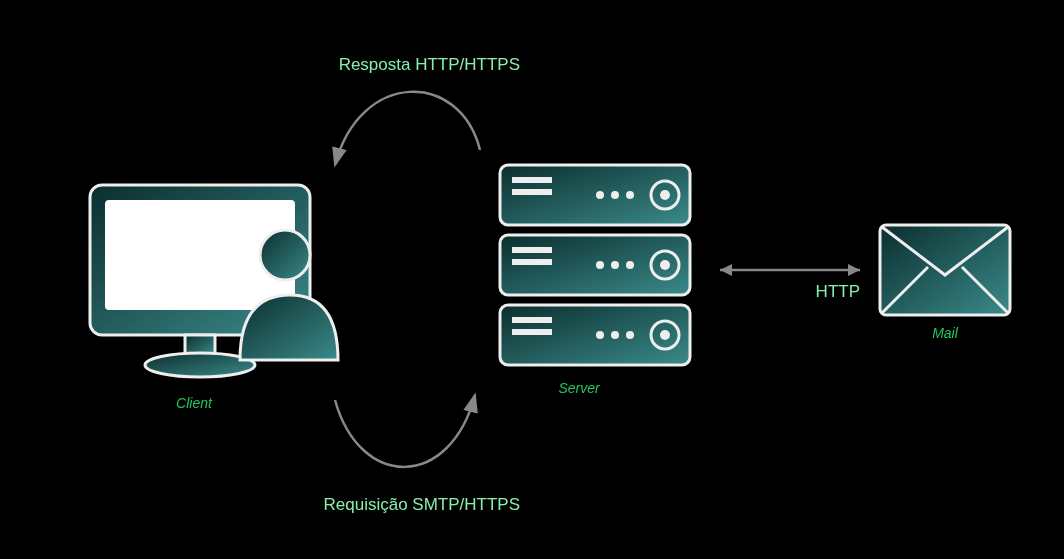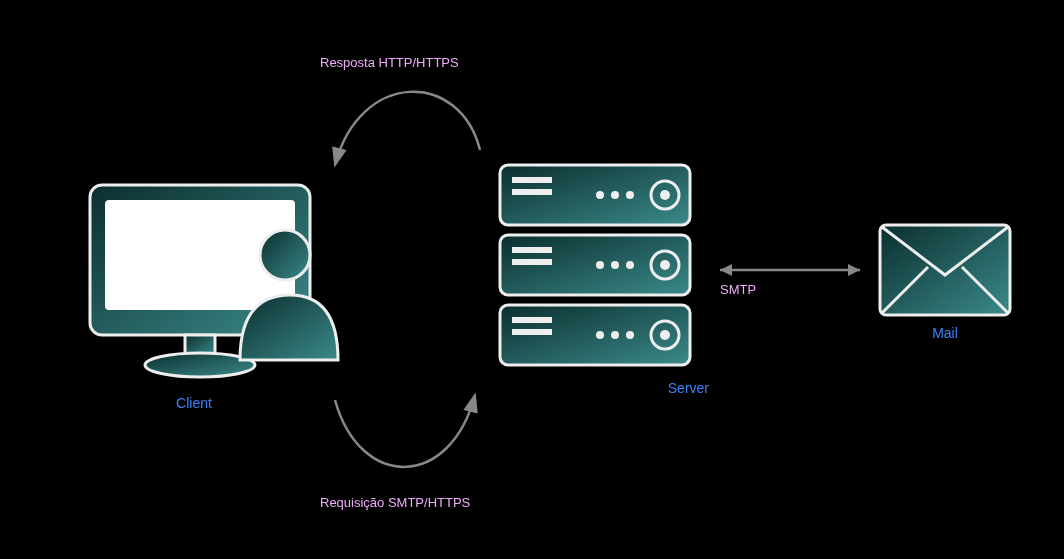--- a/index.html
+++ b/index.html
@@ -5,30 +5,31 @@
   * { margin: 0; padding: 0; box-sizing: border-box; }
   body {
     width: 1064px;
     height: 559px;
     background: #000;
     position: relative;
     font-family: Arial, sans-serif;
     overflow: hidden;
   }
   .node-label {
-    color: #3b82f6;
+    color: #22c55e;
     font-size: 14px;
     text-align: center;
     position: absolute;
+    font-style: italic;
   }
   .arrow-label {
-    color: #f0abfc;
-    font-size: 13px;
+    color: #86efac;
+    font-size: 17px;
     position: absolute;
-    text-align: left;
+    text-align: right;
   }
   svg.diagram {
     position: absolute;
     top: 0;
     left: 0;
     width: 1064px;
     height: 559px;
   }
 </style>
 </head>
@@ -111,21 +112,21 @@
 
   <g>
     <line x1="720" y1="270" x2="860" y2="270" stroke="#888" stroke-width="2.5"></line>
     <path d="M720 270 L732 264 L732 276 Z" fill="#888"></path>
     <path d="M860 270 L848 264 L848 276 Z" fill="#888"></path>
   </g>
 </svg>
 
 <div class="node-label" style="left:84px; top:395px; width:220px;">Client</div>
 
-<div class="node-label" style="left:519px; top:380px; width:190px;text-align:right;">Server</div>
+<div class="node-label" style="left:484px; top:380px; width:190px;">Server</div>
 
 <div class="node-label" style="left:880px; top:325px; width:130px;">Mail</div>
 
 <div class="arrow-label" style="left:320px; top:55px; width:200px;">Resposta HTTP/HTTPS</div>
 
 <div class="arrow-label" style="left:320px; top:495px; width:200px;">Requisição SMTP/HTTPS</div>
 
-<div class="arrow-label" style="left:720px; top:282px; width:140px;">SMTP</div>
+<div class="arrow-label" style="left:720px; top:282px; width:140px;">HTTP</div>
 
 </body></html>

